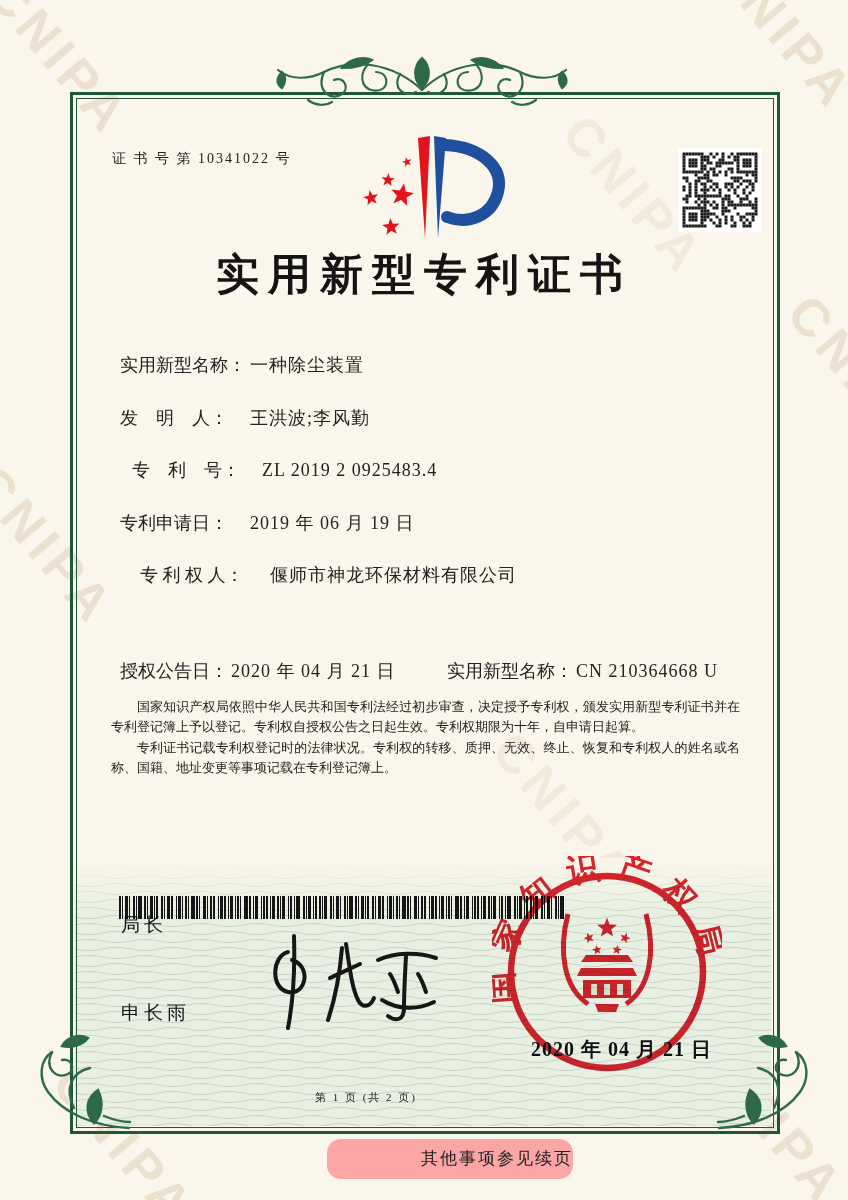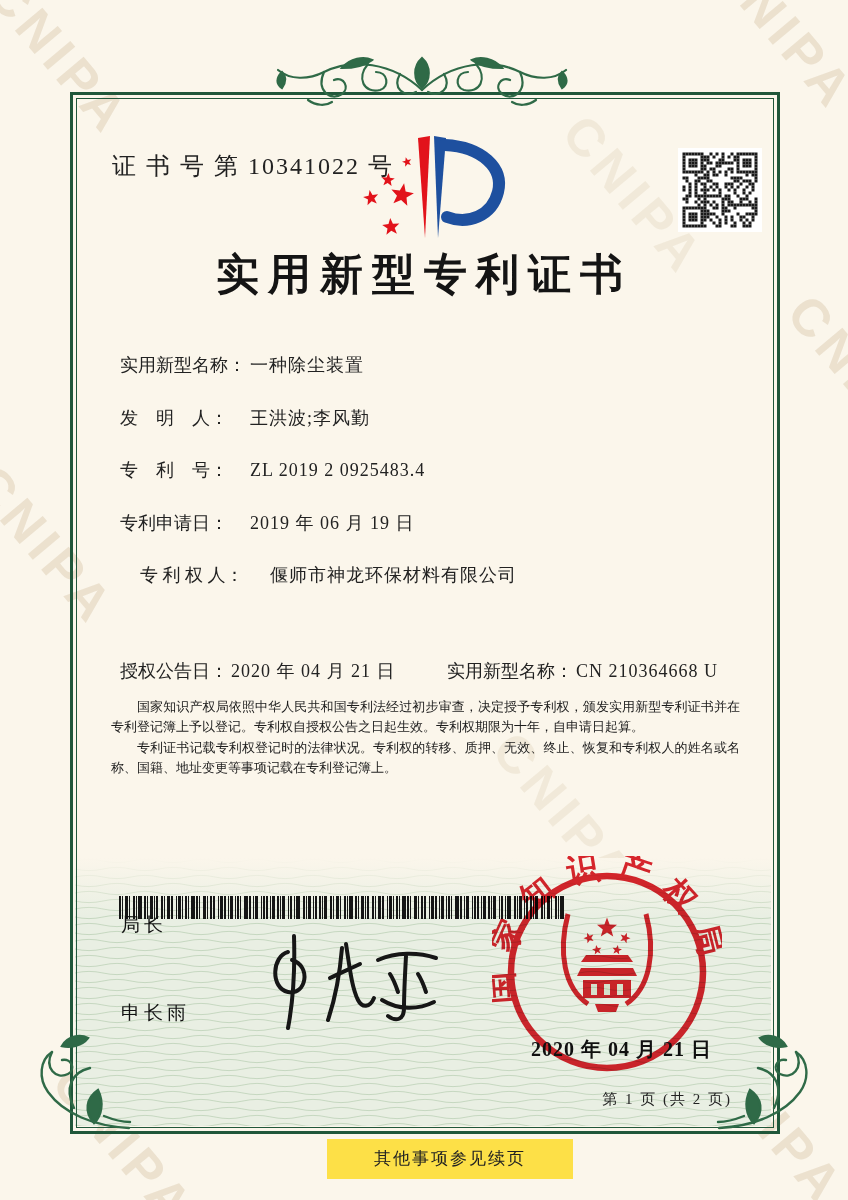--- a/index.html
+++ b/index.html
@@ -15,21 +15,21 @@
   .frame-inner{position:absolute;left:3px;top:3px;right:3px;bottom:3px;border:1px solid #20573a;}
 
   .band{position:absolute;left:75px;top:858px;z-index:2;}
   .band-fade{position:absolute;left:75px;top:858px;width:696px;height:58px;z-index:2;
       background:linear-gradient(#fbf6eb,rgba(251,246,235,0));}
 
   .ornament-top{position:absolute;left:272px;top:48px;z-index:6;}
   .corner{position:absolute;z-index:6;}
   .corner.right{transform:scaleX(-1);}
 
-  .certno{position:absolute;left:112px;top:150px;z-index:6;font-size:24px;letter-spacing:2px;color:#222;}
+  .certno{position:absolute;left:112px;top:150px;z-index:6;font-size:14px;letter-spacing:2px;color:#222;}
   .logo{position:absolute;left:344px;top:132px;z-index:6;}
   .qr{position:absolute;left:678px;top:148px;z-index:6;}
   .title{position:absolute;left:0;top:246px;width:848px;text-align:center;z-index:6;
       font-size:43px;font-weight:700;letter-spacing:9px;color:#141414;}
 
   .frow{position:absolute;left:120px;z-index:6;font-size:18px;color:#222;white-space:nowrap;}
   .flabel{display:inline-block;min-width:127px;}
   .fvalue{margin-left:3px;letter-spacing:1px;}
 
   .paras{position:absolute;left:111px;top:697px;width:629px;z-index:6;
@@ -37,23 +37,23 @@
   .paras p{margin:0;text-indent:2em;}
 
   .barcode{position:absolute;left:119px;top:896px;z-index:6;}
   .officer-title{position:absolute;left:121px;top:912px;z-index:7;font-size:19px;letter-spacing:4px;color:#111;}
   .officer-name{position:absolute;left:121px;top:1000px;z-index:7;font-size:19px;letter-spacing:4px;color:#111;}
   .sig{position:absolute;left:258px;top:930px;z-index:7;}
 
   .sealwrap{position:absolute;left:492px;top:856px;z-index:7;mix-blend-mode:multiply;}
   .sealdate{position:absolute;left:531px;top:1036px;z-index:8;font-size:20px;color:#101010;letter-spacing:1px;font-weight:600;}
 
-  .pageno{position:absolute;left:0;top:1090px;width:732px;text-align:right;z-index:7;font-size:15px;letter-spacing:2px;color:#222;}
+  .pageno{position:absolute;left:0;top:1090px;width:732px;text-align:center;z-index:7;font-size:11px;letter-spacing:2px;color:#222;}
   .note{position:absolute;left:327px;top:1139px;width:246px;height:40px;line-height:40px;z-index:6;
-      background:#fde047;text-align:center;font-size:17px;letter-spacing:2px;color:#222;}
+      background:#fca5a5;text-align:right;font-size:17px;letter-spacing:2px;color:#222;border-radius:14px;}
 </style>
 </head>
 <body>
 
 <div class="page">
 
   <div class="wm" style="left:-35px;top:25px;">CNIPA</div>
   <div class="wm" style="left:690px;top:0px;">CNIPA</div>
   <div class="wm light" style="left:540px;top:165px;">CNIPA</div>
   <div class="wm" style="left:765px;top:345px;">CNIPA</div>
@@ -485,21 +485,21 @@
     </svg>
 
   <div class="title">实用新型专利证书</div>
 
   <div class="frow" style="top:353px;">
     <span class="flabel">实用新型名称：</span><span class="fvalue">一种除尘装置</span>
   </div>
   <div class="frow" style="top:406px;">
     <span class="flabel">发　明　人：</span><span class="fvalue">王洪波;李风勤</span>
   </div>
-  <div class="frow" style="top:458px;">
+  <div class="frow" style="top:458px;margin-left:12px;">
     <span class="flabel">专　利　号：</span><span class="fvalue">ZL 2019 2 0925483.4</span>
   </div>
   <div class="frow" style="top:511px;">
     <span class="flabel">专利申请日：</span><span class="fvalue">2019 年 06 月 19 日</span>
   </div>
   <div class="frow" style="top:563px;margin-left:20px;">
     <span class="flabel">专 利 权 人：</span><span class="fvalue">偃师市神龙环保材料有限公司</span>
   </div>
   <div class="frow" style="top:659px;">
     <span>授权公告日：</span><span class="fvalue">2020 年 04 月 21 日</span>

